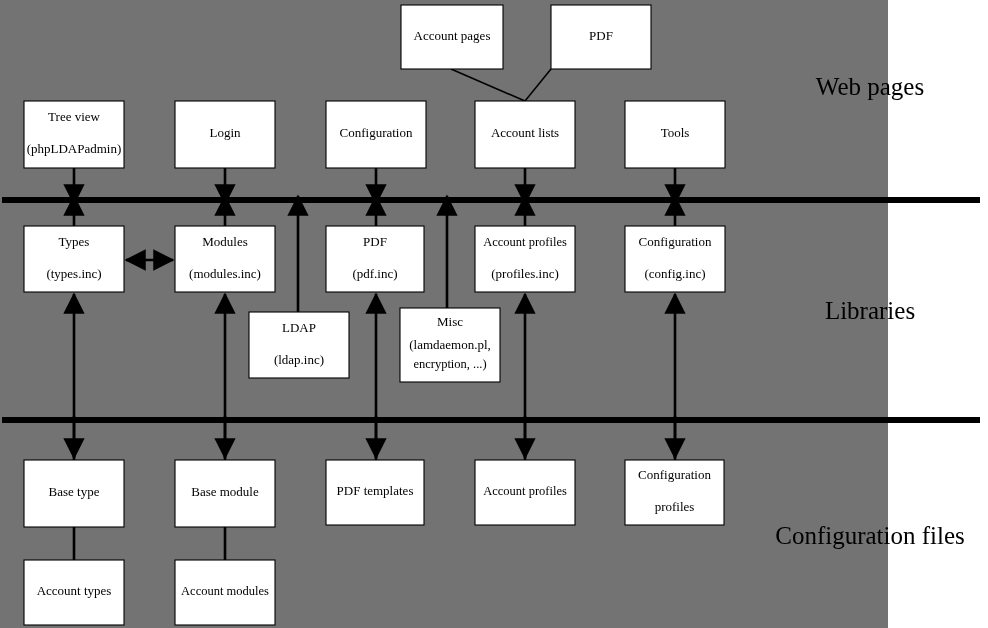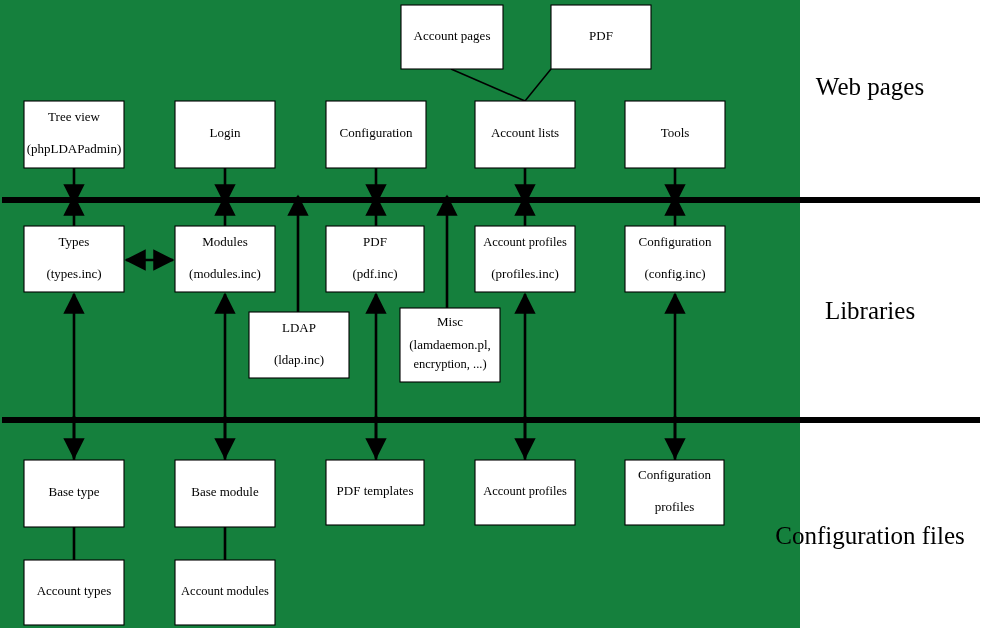--- a/index.html
+++ b/index.html
@@ -9,23 +9,23 @@
     background: #ffffff;
   }
   body {
     width: 988px;
     height: 628px;
     overflow: hidden;
     font-family: "Liberation Serif", "DejaVu Serif", serif;
   }
   #diagram-root {
     position: relative;
-    width: 800px;
+    width: 888px;
     height: 628px;
-    background: #15803d;
+    background: #737373;
   }
   svg.diagram-canvas {
     position: absolute;
     left: 0;
     top: 0;
     width: 988px;
     height: 628px;
     display: block;
   }
   .node-rect {

